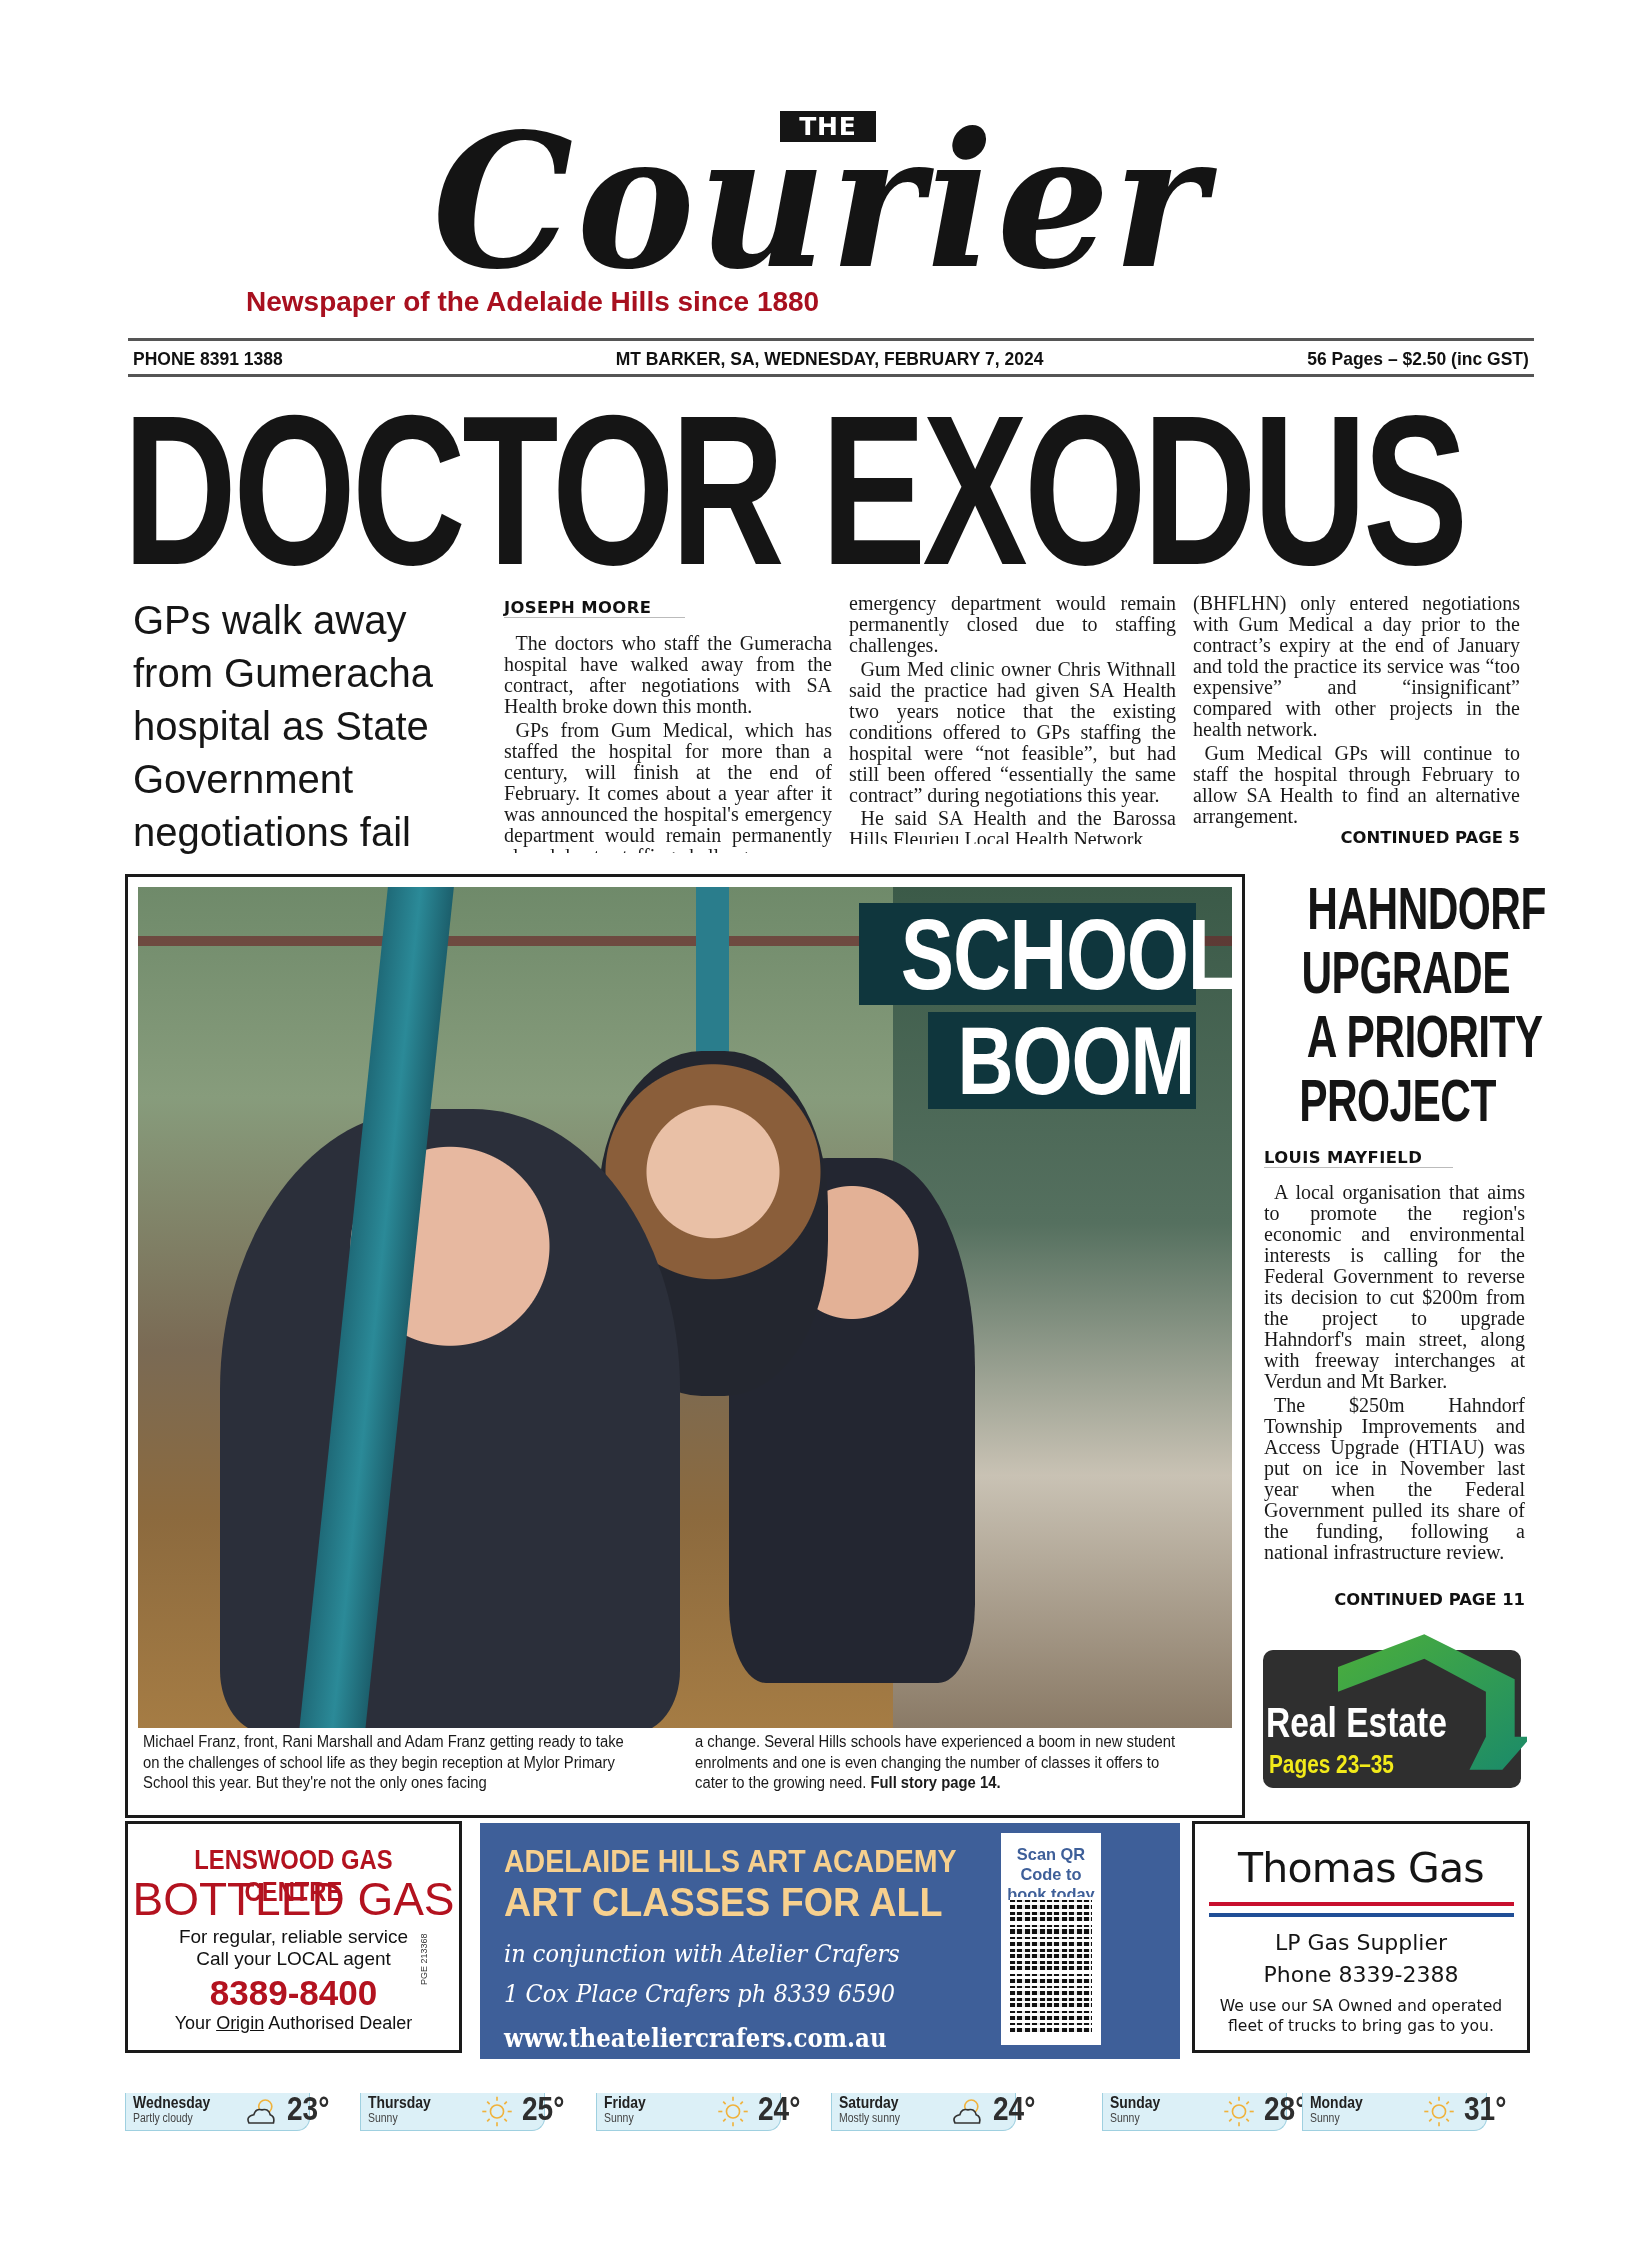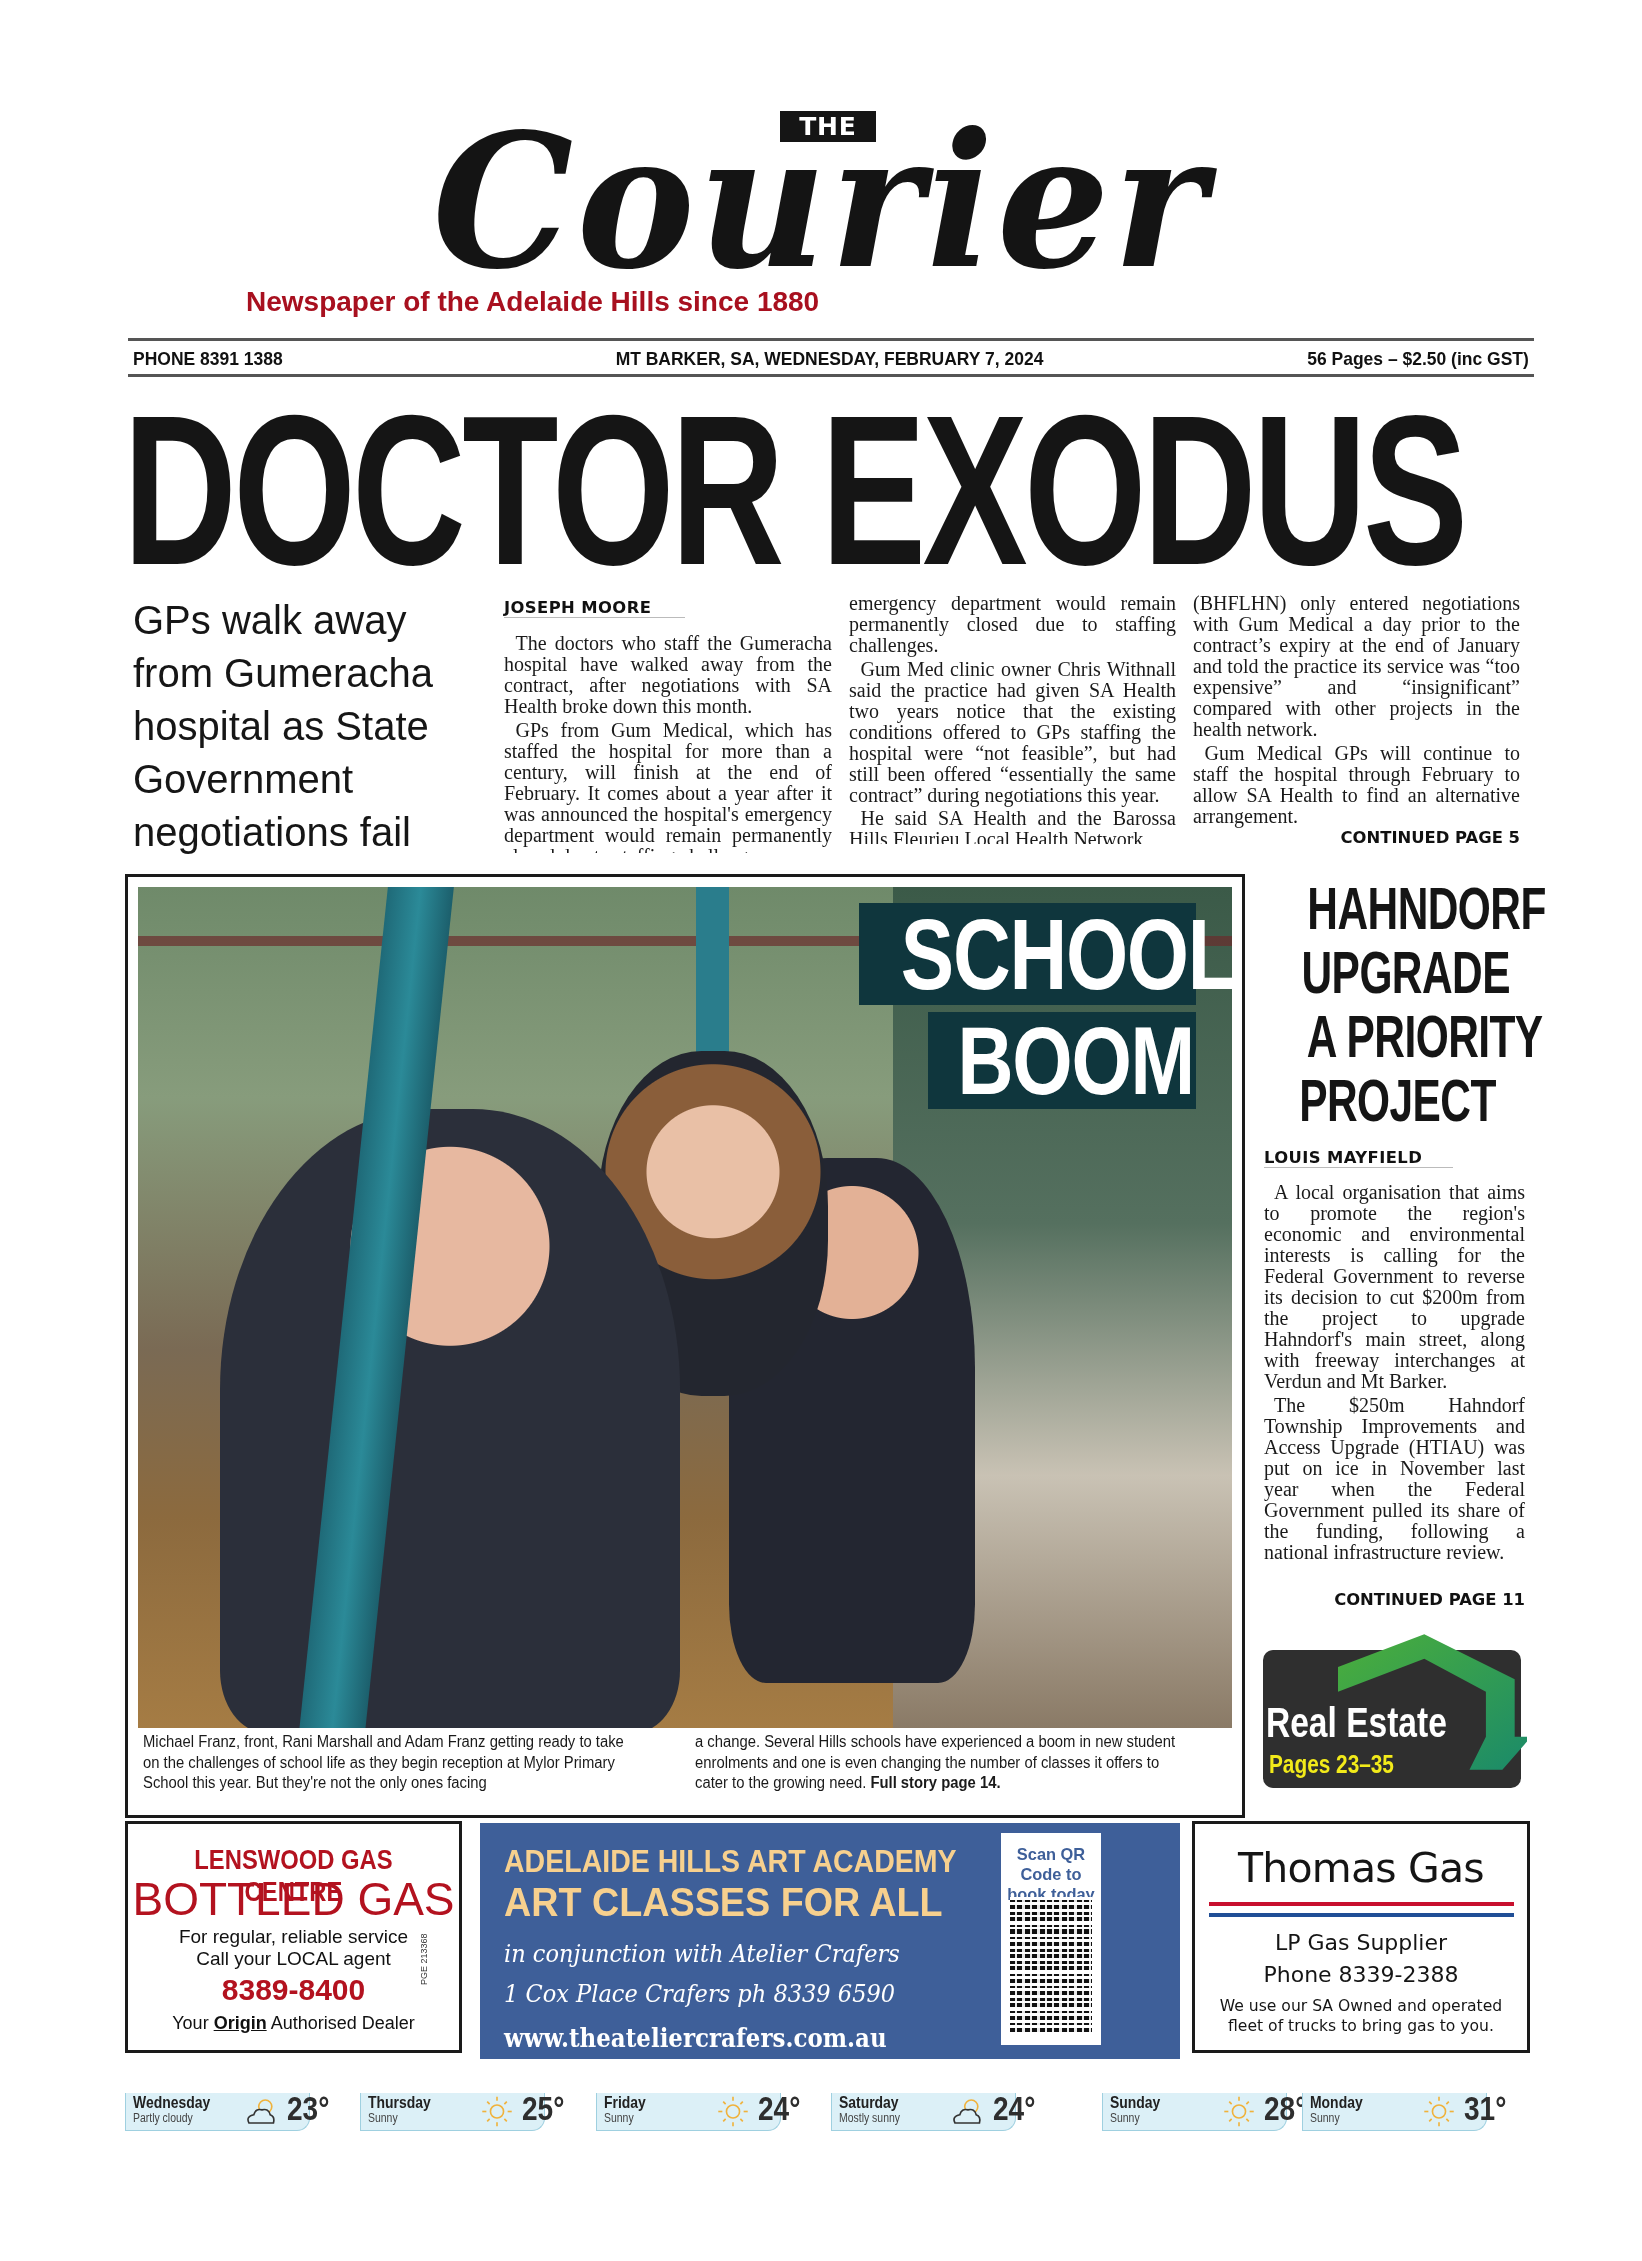--- a/index.html
+++ b/index.html
@@ -59,23 +59,23 @@
   .re-roof { position: absolute; left: 1338px; top: 1634px; width: 189px; height: 140px; }
   .re-title { left: 1266px; top: 1698px; font-weight: bold; font-size: 43px; color: #fff; transform: scaleX(0.78); transform-origin: left top; white-space: nowrap; }
   .re-pages { left: 1269px; top: 1749px; font-weight: bold; font-size: 26px; color: #f2ea1a; transform: scaleX(0.8); transform-origin: left top; white-space: nowrap; }
 
   
   .ad-box { border: 3.3px solid #1a1a1a; background: #fff; }
   .ad1 { left: 125px; top: 1821px; width: 337px; height: 232px; }
   .ad1-name { left: 125px; top: 1844px; width: 337px; text-align: center; color: #b3121f; font-weight: bold; font-size: 28px; transform: scaleX(0.85); }
   .ad1-big { left: 125px; top: 1875px; width: 337px; text-align: center; color: #b3121f; font-size: 46px; line-height: 49px; }
   .ad1-line { left: 125px; width: 337px; text-align: center; font-size: 19px; color: #111; }
-  .ad1-phone { left: 125px; top: 1973px; width: 337px; text-align: center; color: #b3121f; font-weight: bold; font-size: 30px; }
+  .ad1-phone { left: 125px; top: 1973px; width: 337px; text-align: center; color: #b3121f; font-weight: bold; font-size: 35px; }
   .ad1-code { left: 419px; top: 1985px; font-size: 9px; color: #333; transform: rotate(-90deg); transform-origin: left top; white-space: nowrap; }
-  .u { text-decoration: underline; font-weight: bold; }
+  .u { text-decoration: underline; font-weight: normal; }
 
   .ad2 { left: 480px; top: 1823px; width: 700px; height: 236px; background: #3e5f99; }
   .ad2-t1 { left: 504px; top: 1844px; font-weight: bold; font-size: 31px; color: #f7d08e; transform: scaleX(0.92); transform-origin: left top; white-space: nowrap; }
   .ad2-t2 { left: 504px; top: 1879px; font-weight: bold; font-size: 41px; color: #f7d08e; transform: scaleX(0.92); transform-origin: left top; white-space: nowrap; }
   .ad2-l { left: 504px; font-family: "DejaVu Serif", serif; font-style: italic; color: #fff; font-size: 25px; white-space: nowrap; transform: scaleX(0.9); transform-origin: left top; }
   .ad2-url { left: 504px; top: 2023px; font-family: "DejaVu Serif", serif; font-weight: bold; color: #fff; font-size: 25.5px; white-space: nowrap; transform: scaleX(0.9); transform-origin: left top; }
   .qr-panel { left: 1001px; top: 1833px; width: 100px; height: 212px; background: #fff; }
   .qr-label { left: 1001px; top: 1844px; width: 100px; text-align: center; font-weight: bold; font-size: 16.4px; line-height: 20px; color: #3e5f99; }
   .qr { left: 1010px; top: 1897px; width: 82px; height: 135px;
     background:

